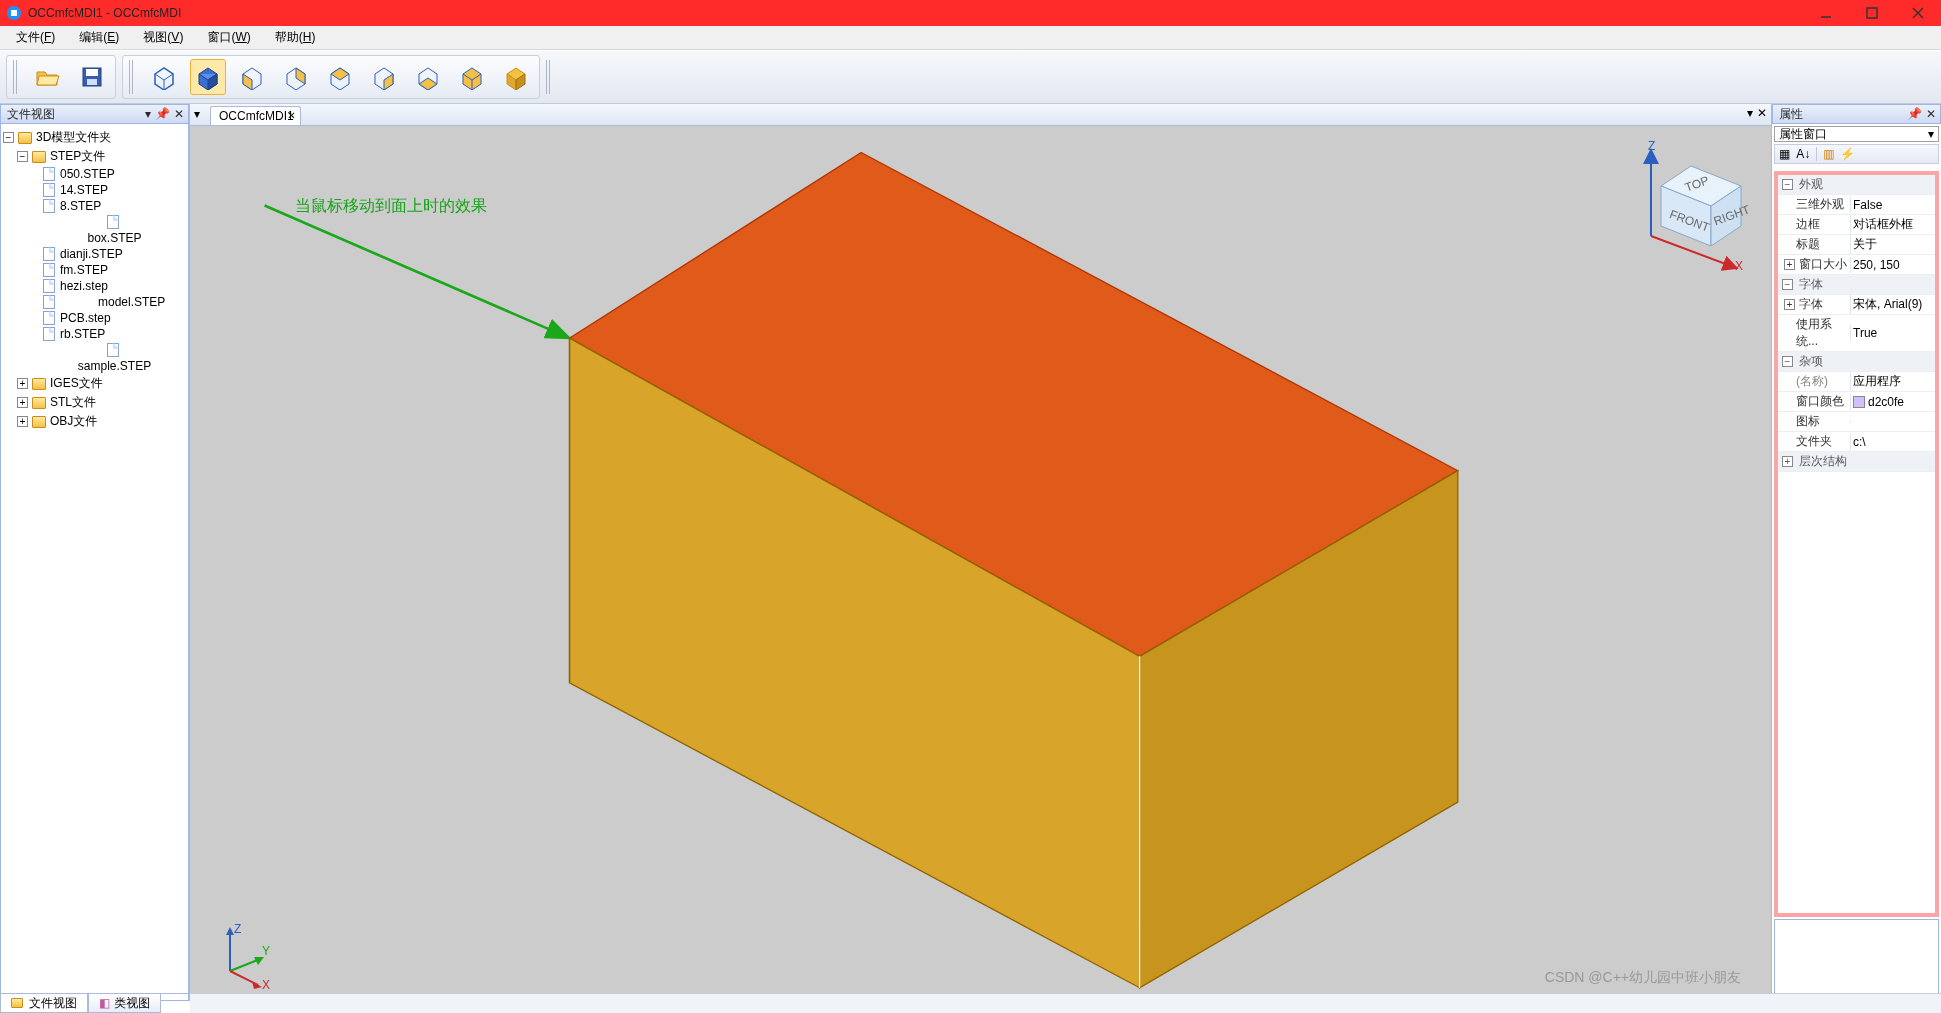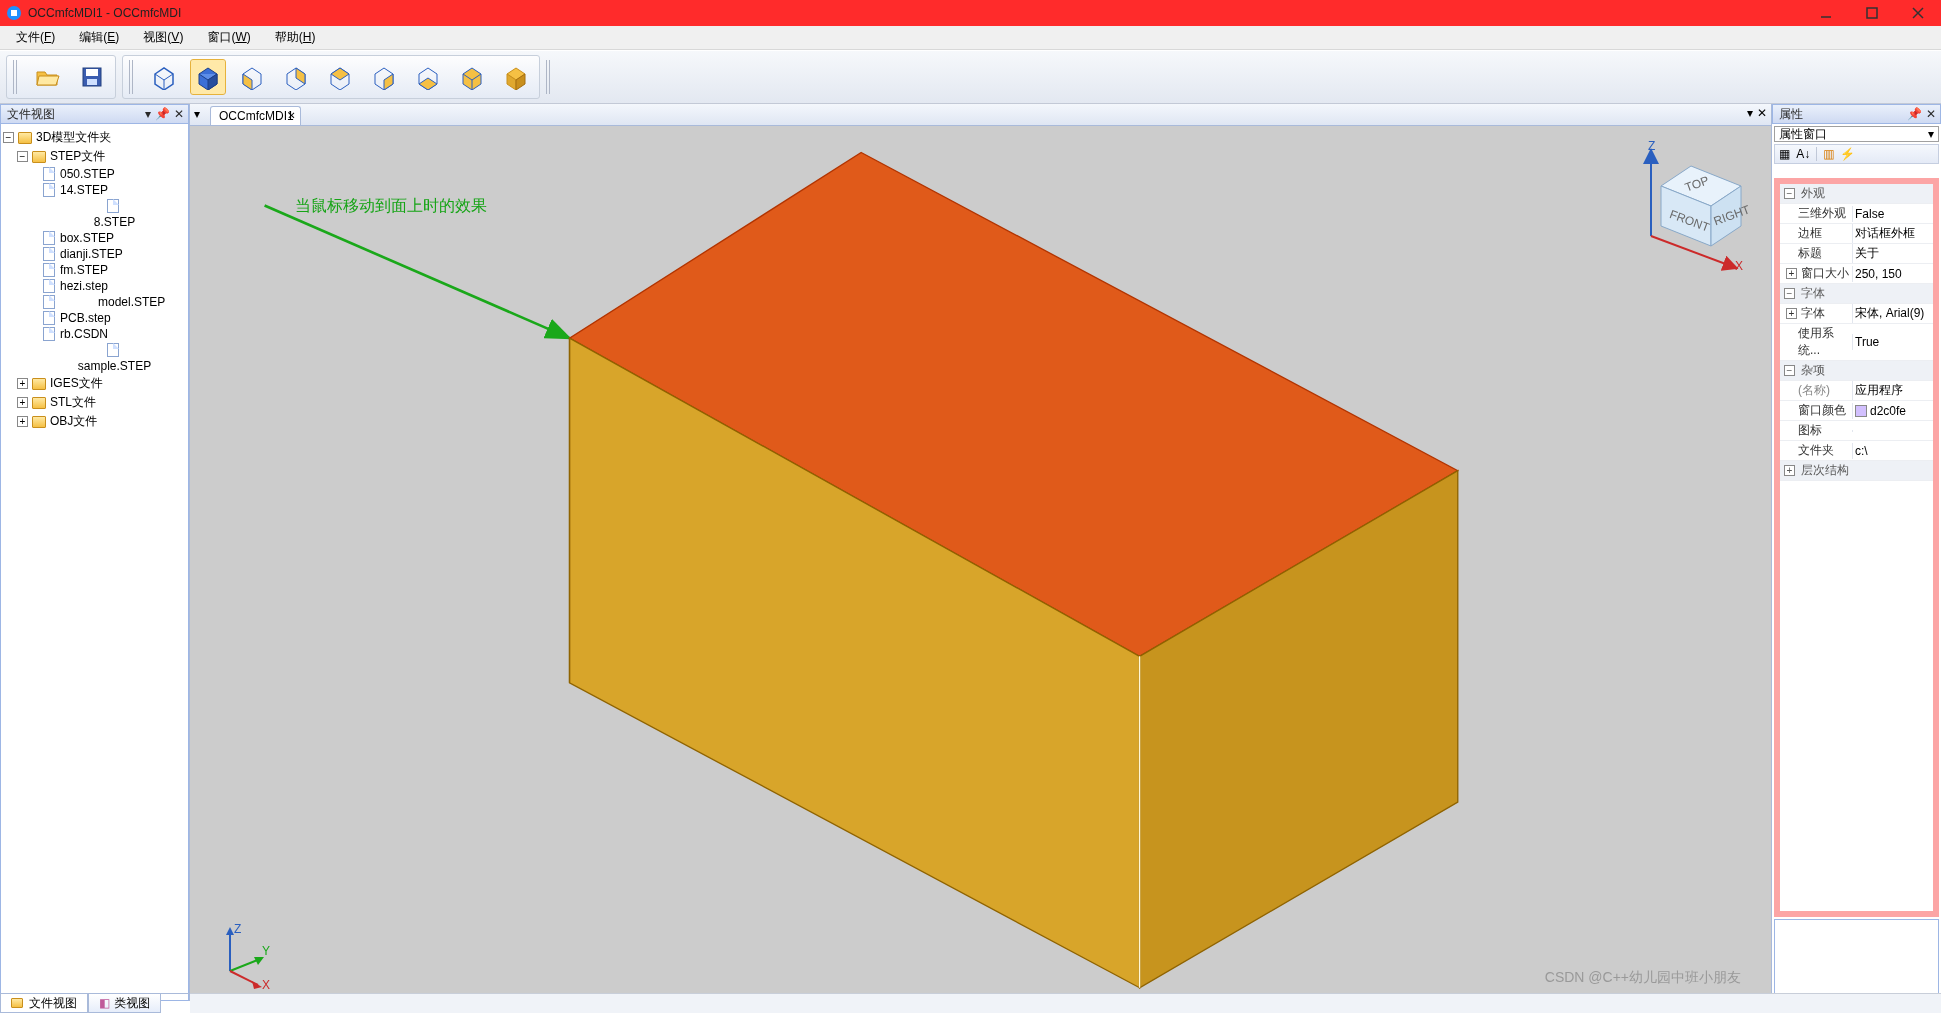--- a/index.html
+++ b/index.html
@@ -31,21 +31,21 @@
 .center { flex:1; display:flex; flex-direction:column; background:#cccccc;}
 .tabs-row { height:22px; background:linear-gradient(#f4f7fc,#dfe6f3); display:flex; align-items:flex-end; padding-left:20px; border-bottom:1px solid #a9bada; position:relative;}
 .ctab { background:#fff; border:1px solid #a9bada; border-bottom:none; padding:2px 6px 2px 8px; border-radius:3px 3px 0 0; position:relative; cursor:pointer;}
 .ctab .x { position:absolute; right:4px; top:3px; font-size:10px; cursor:pointer;}
 .tabs-right { position:absolute; right:4px; top:2px; display:flex; gap:4px;}
 .viewport { flex:1; position:relative; background:#cccccc; overflow:hidden;}
 .annot { position:absolute; color:#16a416; font-size:16px; }
 .right { width:170px; display:flex; flex-direction:column; border-left:1px solid #a9bada;}
 .prop-sel { height:16px; border:1px solid #a0a0a0; margin:2px 2px 0 2px; padding:1px 4px; background:#fff; display:flex;align-items:center;justify-content:space-between;cursor:pointer;}
 .prop-tools { height:20px; background:linear-gradient(#f5f8fd,#e4eaf6); border:1px solid #c5cee0; margin:2px; display:flex; align-items:center; gap:6px; padding:0 4px;}
-.prop-grid { flex:1; background:#fff; border:6px solid #fca5a5; margin:12px 2px 2px 2px; overflow:auto;}
+.prop-grid { flex:1; background:#fff; border:4px solid #fca5a5; margin:5px 2px 2px 2px; overflow:auto;}
 .pg-row { display:flex; border-bottom:1px solid #eceef2; min-height:17px; align-items:center;}
 .pg-cat { background:#eef1f6; color:#5a5a5a; padding:1px 4px; display:flex; align-items:center; gap:4px;}
 .pg-k { width:72px; padding:1px 2px 1px 18px; color:#333; overflow:hidden; text-overflow:ellipsis;}
 .pg-v { flex:1; padding:1px 2px; border-left:1px solid #e2e6ee;}
 .prop-desc { height:80px; background:#fff; border:1px solid #9db6e5; margin:0 2px 2px 2px;}
 .statusbar { height:20px; border-top:1px solid #c8ced9; background:#f0f3f8; display:flex; align-items:center; justify-content:flex-end; padding:0 8px; color:#6b6b6b; font-size:11px;}
 .tw-exp::before{content:"−";}
 .tw-col::before{content:"+";}
 .watermark { position:absolute; right:30px; bottom:14px; color:rgba(90,90,90,.45); font-size:14px;}
 .color-swatch{width:12px;height:12px;display:inline-block;border:1px solid #888;vertical-align:middle;margin-right:3px;}
@@ -188,26 +188,26 @@
         </div>
       <div id="step-files">
           <div class="tree-node" style="padding-left: 40px;">
             <span class="ico-file"></span>
             <span>050.STEP</span>
           </div>
           <div class="tree-node" style="padding-left: 40px;">
             <span class="ico-file"></span>
             <span>14.STEP</span>
           </div>
+          <div class="tree-node" style="padding-left: 40px;">
+            <span class="ico-file"></span>
+            <span>8.STEP</span>
+          </div>
           <div class="tree-node" style="padding-left: 40px; flex-direction: column;">
             <span class="ico-file"></span>
-            <span>8.STEP</span>
-          </div>
-          <div class="tree-node" style="padding-left: 40px;">
-            <span class="ico-file"></span>
             <span>box.STEP</span>
           </div>
           <div class="tree-node" style="padding-left: 40px;">
             <span class="ico-file"></span>
             <span>dianji.STEP</span>
           </div>
           <div class="tree-node" style="padding-left: 40px;">
             <span class="ico-file"></span>
             <span>fm.STEP</span>
           </div>
@@ -218,21 +218,21 @@
           <div class="tree-node" style="padding-left: 40px; gap: 40px;">
             <span class="ico-file"></span>
             <span>model.STEP</span>
           </div>
           <div class="tree-node" style="padding-left: 40px;">
             <span class="ico-file"></span>
             <span>PCB.step</span>
           </div>
           <div class="tree-node" style="padding-left: 40px;">
             <span class="ico-file"></span>
-            <span>rb.CSDN</span>
+            <span>rb.STEP</span>
           </div>
           <div class="tree-node" style="padding-left: 40px; flex-direction: column;">
             <span class="ico-file"></span>
             <span>sample.STEP</span>
           </div>
         </div>
       <div class="tree-node" style="padding-left:14px">
           <span class="tw tw-col"></span>
           <span class="ico-folder"></span>
           <span>IGES文件</span>

